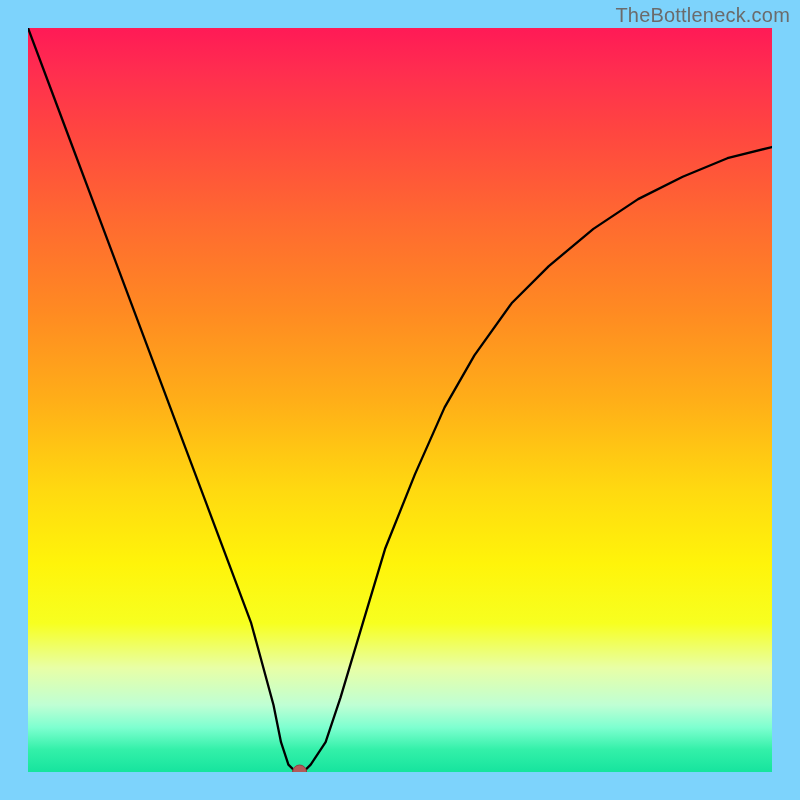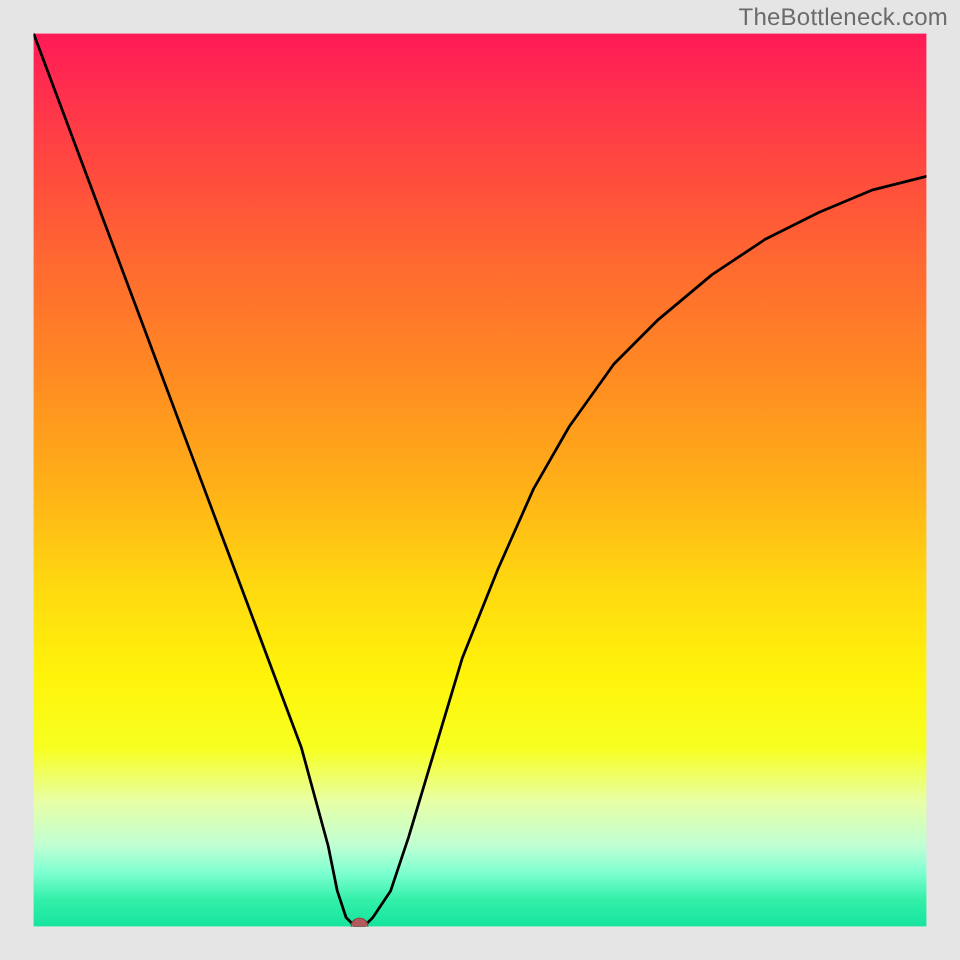--- a/index.html
+++ b/index.html
@@ -8,21 +8,21 @@
     width: 800px;
     height: 800px;
     overflow: hidden;
     font-family: Arial, Helvetica, sans-serif;
     background: #000;
   }
   .outer {
     position: relative;
     width: 800px;
     height: 800px;
-    background: #e5e5e5;
+    background: #7dd3fc;
   }
   .plot {
     position: absolute;
     left: 28px;
     top: 28px;
     width: 744px;
     height: 744px;
     
     background: linear-gradient(
       to bottom,

